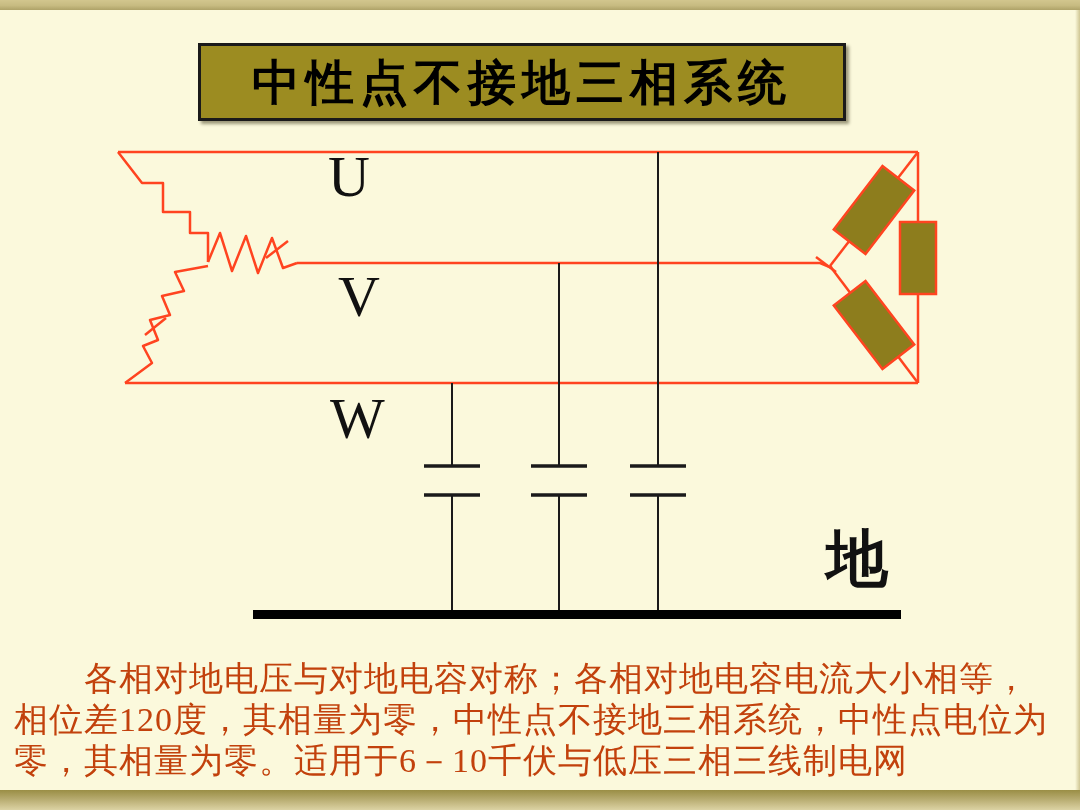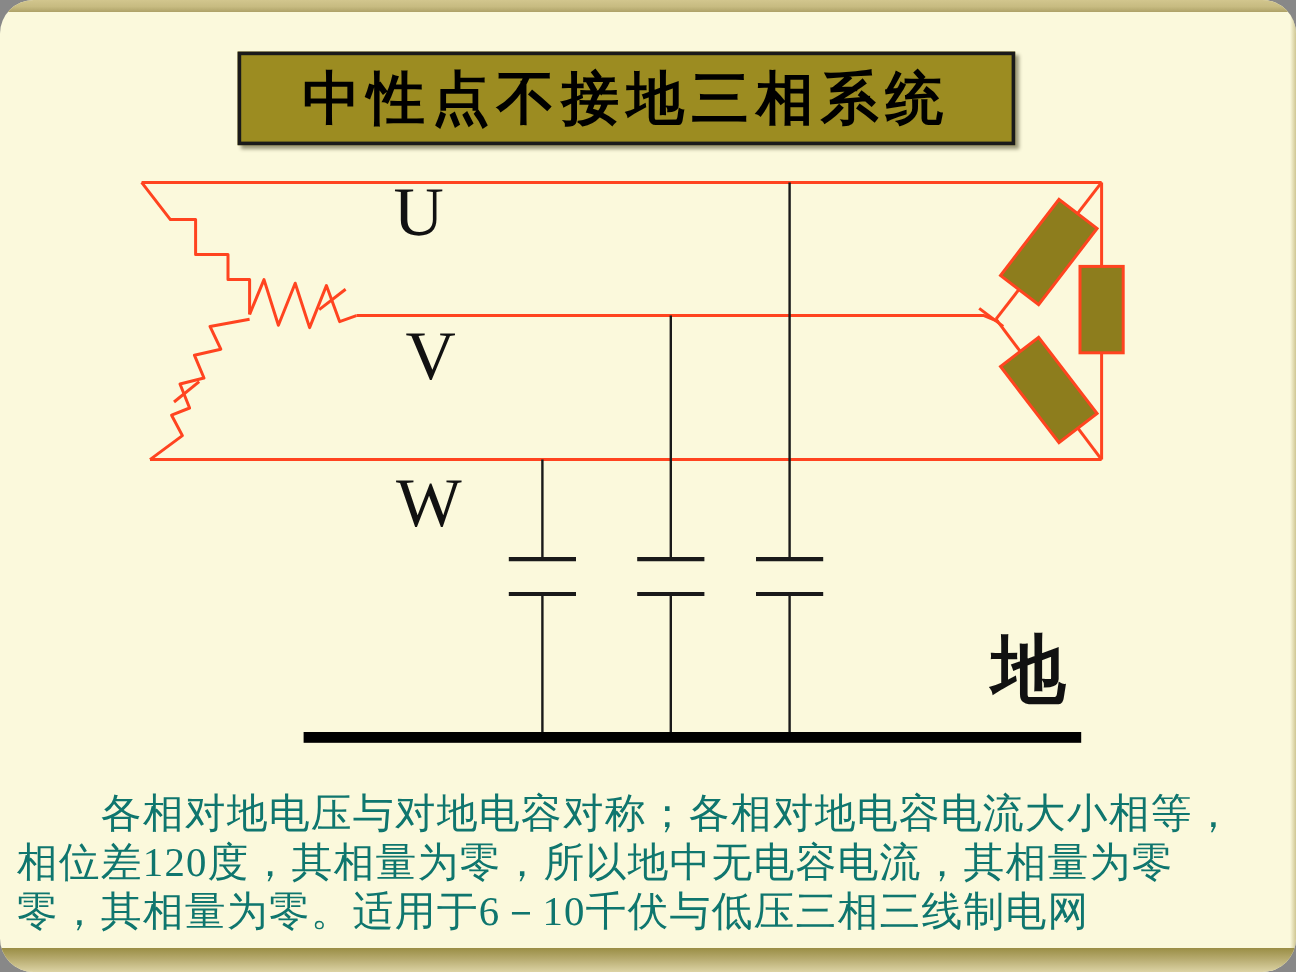--- a/index.html
+++ b/index.html
@@ -2,21 +2,20 @@
 <html><head>
 <meta charset="utf-8">
 <style>
   html,body{margin:0;padding:0;background:#888;}
   .slide{
     position:relative;
     width:1080px;height:810px;
     background:#FBF9DC;
     overflow:hidden;
     font-family:"Liberation Serif","DejaVu Serif",serif;
-    border-radius:28px;
   }
   .edge-top{
     position:absolute;top:0;left:0;width:1080px;height:10px;
     background:linear-gradient(180deg,#D2C68E 0%,#C7BB81 55%,#AEA268 100%);
   }
   .edge-bottom{
     position:absolute;bottom:0;left:0;width:1080px;height:20px;
     background:linear-gradient(180deg,#9A8E45 0%,#B3A76A 40%,#DCD3A4 100%);
   }
   .edge-right{
@@ -43,21 +42,21 @@
   }
   .label-u{left:328px;top:148px;}
   .label-v{left:338px;top:268px;}
   .label-w{left:330px;top:390px;}
   .ground-label{
     position:absolute;left:826px;top:528px;
     color:#111;font-size:62px;line-height:1;font-weight:bold;
   }
   .body-text{
     position:absolute;left:14px;top:658px;width:1054px;
-    color:#0f766e;font-size:34px;line-height:41px;
+    color:#c2410c;font-size:34px;line-height:41px;
     letter-spacing:1px;white-space:nowrap;
   }
   .body-line.indent{text-indent:70px;}
 </style>
 </head>
 <body>
 
 <div class="slide">
 
   <div class="edge-top"></div>
@@ -111,17 +110,17 @@
   </svg>
 
   <div class="phase-label label-u">U</div>
   <div class="phase-label label-v">V</div>
   <div class="phase-label label-w">W</div>
 
   <div class="ground-label">地</div>
 
   <div class="body-text">
     <div class="body-line indent">各相对地电压与对地电容对称；各相对地电容电流大小相等，</div>
-    <div class="body-line">相位差120度，其相量为零，所以地中无电容电流，其相量为零</div>
+    <div class="body-line">相位差120度，其相量为零，中性点不接地三相系统，中性点电位为</div>
     <div class="body-line">零，其相量为零。适用于6－10千伏与低压三相三线制电网</div>
   </div>
 
 </div>
 
 </body></html>

